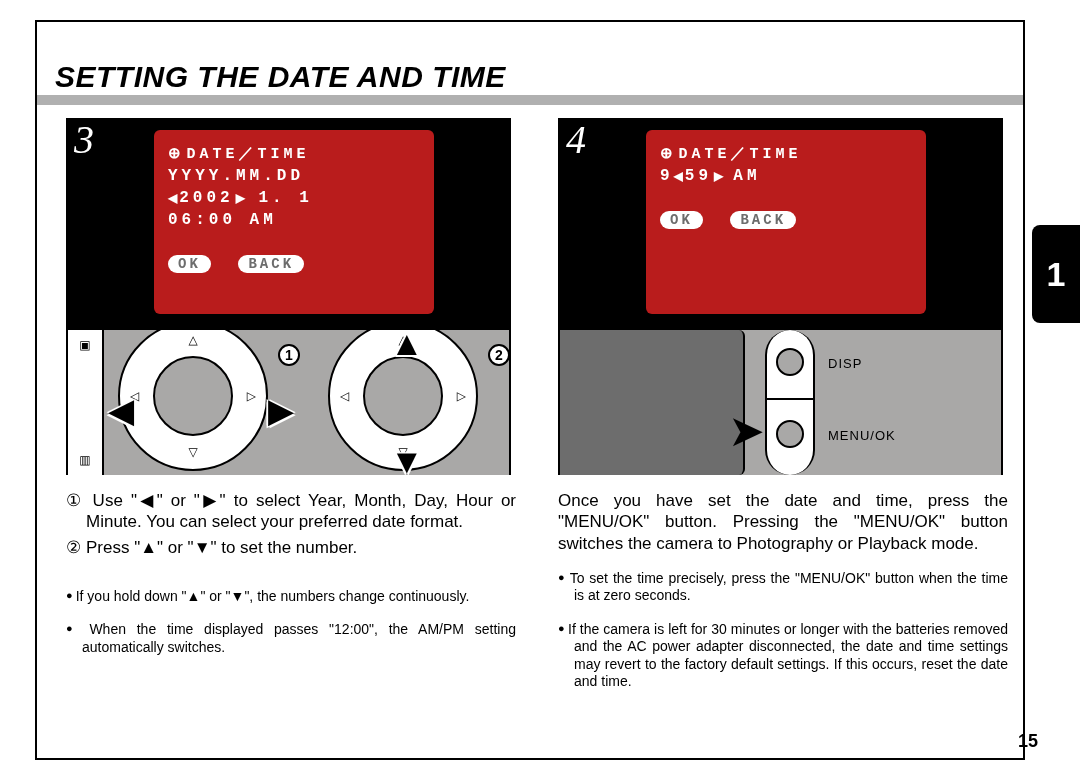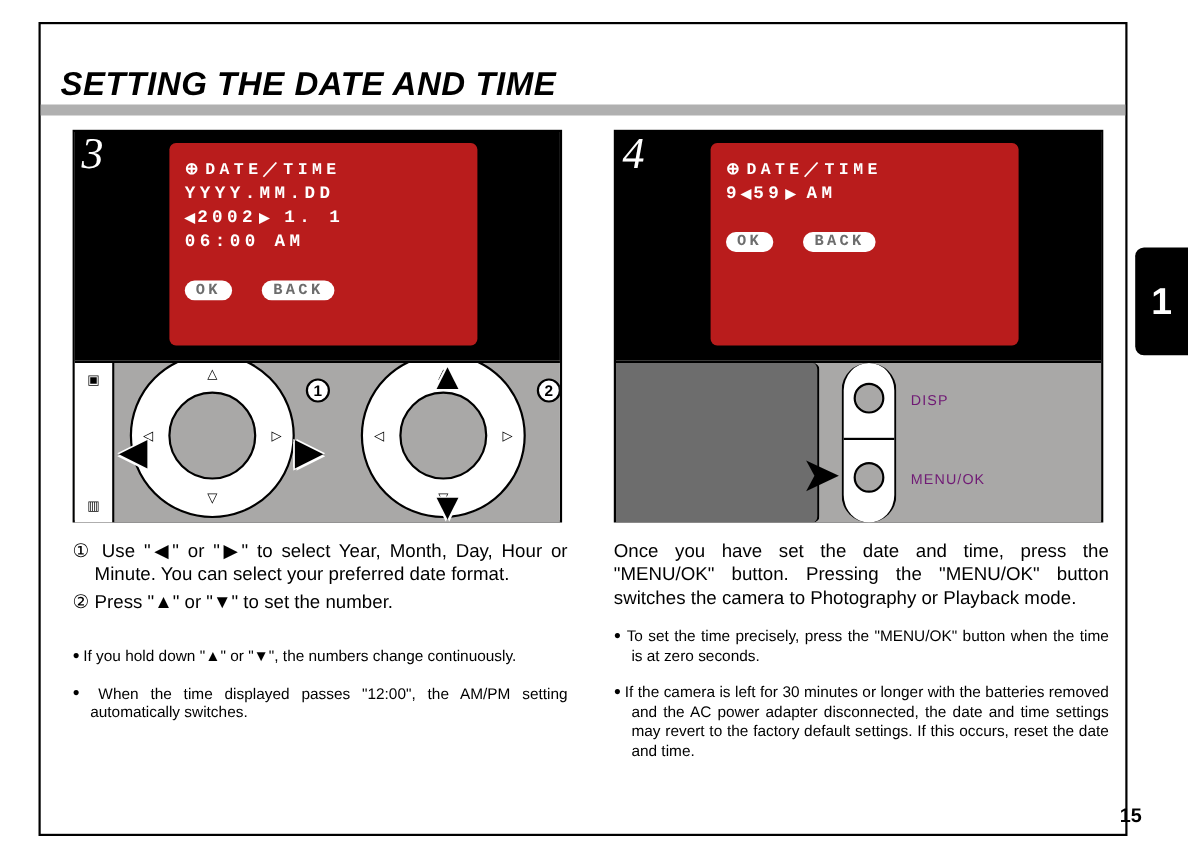--- a/index.html
+++ b/index.html
@@ -199,21 +199,21 @@
     position:absolute;
     left:0; top:68px;
     width:100%;
     border-top:2px solid #000;
   }
   .ctl-label {
     position:absolute;
     font-family:Arial;
     font-size:13px;
     letter-spacing:1px;
-    color:#701a75;
+    color:#000000;
   }
   .big-side-arrow {
     position:absolute;
     left:168px; top:75px;
     font-size:44px;
     color:#000;
     font-family:Arial;
   }
   
   .body-col {

